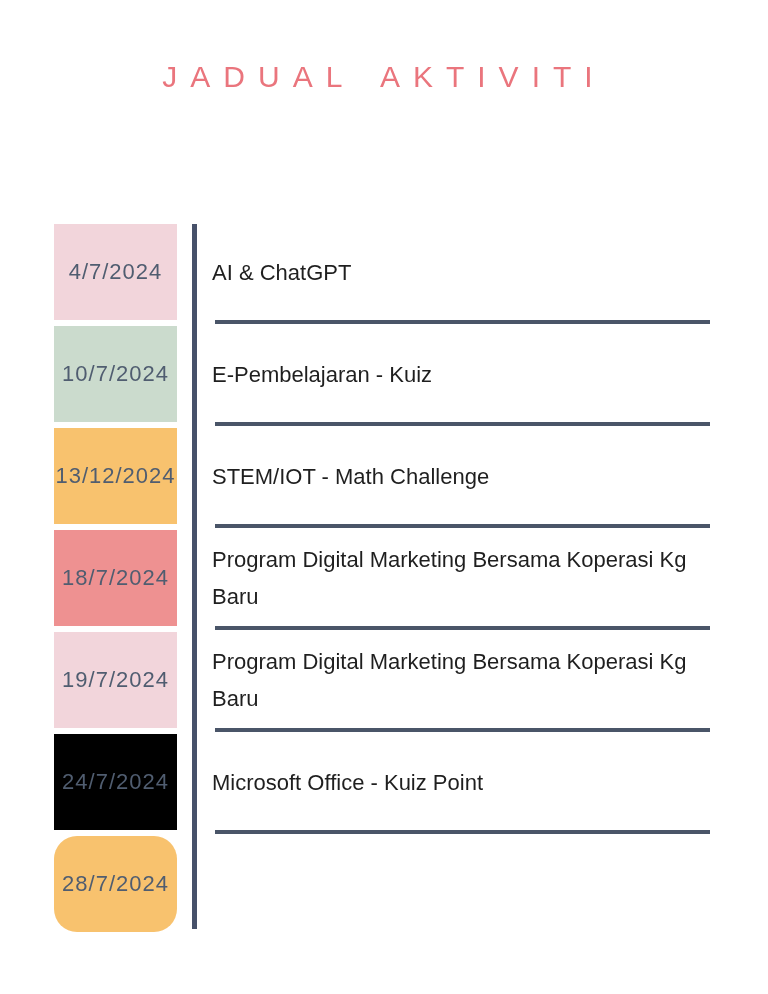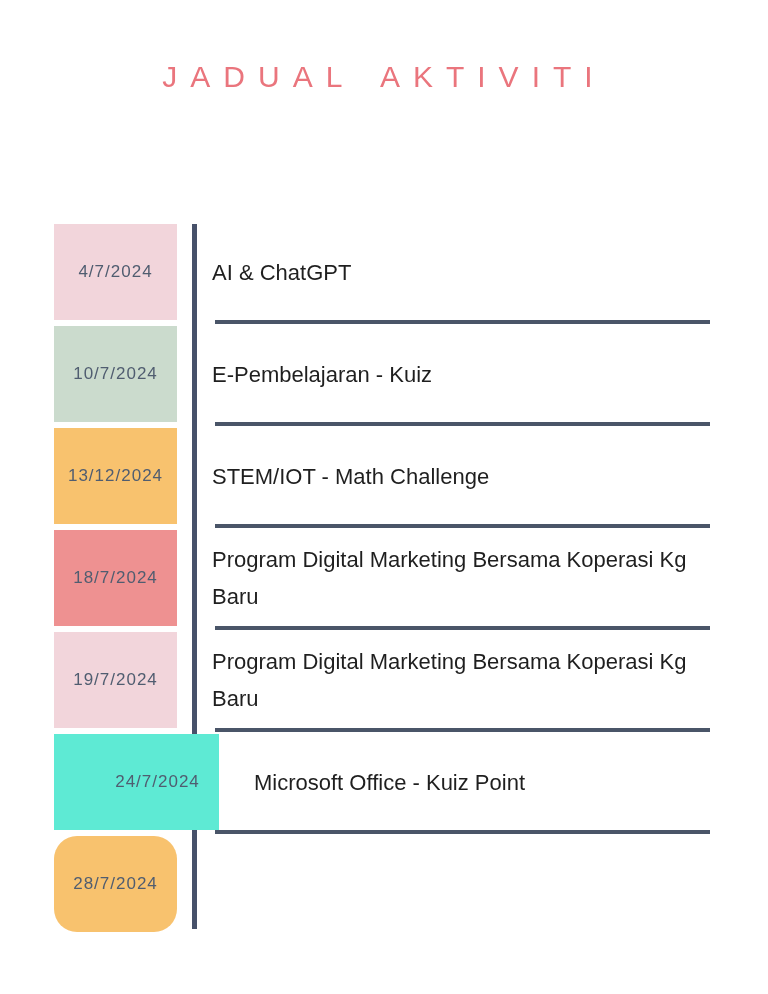--- a/index.html
+++ b/index.html
@@ -54,21 +54,21 @@
     margin-bottom: 6px;
   }
   .date-box {
     width: 123px;
     margin-left: 54px;
     display: flex;
     align-items: center;
     justify-content: center;
   }
   .date {
-    font-size: 17px;
+    font-size: 22px;
     letter-spacing: 1px;
     color: #505d70;
   }
   .activity {
     flex: 1;
     margin-left: 35px;
     padding-right: 52px;
     display: flex;
     align-items: center;
     font-size: 22px;
@@ -129,21 +129,21 @@
 
   <div class="row">
     <div class="date-box" style="background: rgb(242, 213, 219);">
       <span class="date">19/7/2024</span>
     </div>
     <div class="activity">Program  Digital Marketing Bersama Koperasi Kg Baru</div>
     <div class="hdivider"></div>
   </div>
 
   <div class="row">
-    <div class="date-box" style="background: #5eead4; padding-left: 42px;">
+    <div class="date-box" style="background: #000000;">
       <span class="date">24/7/2024</span>
     </div>
     <div class="activity">Microsoft Office - Kuiz Point</div>
     <div class="hdivider"></div>
   </div>
 
   <div class="row">
     <div class="date-box" style="background: rgb(248, 194, 110); border-radius: 23px;">
       <span class="date">28/7/2024</span>
     </div>

